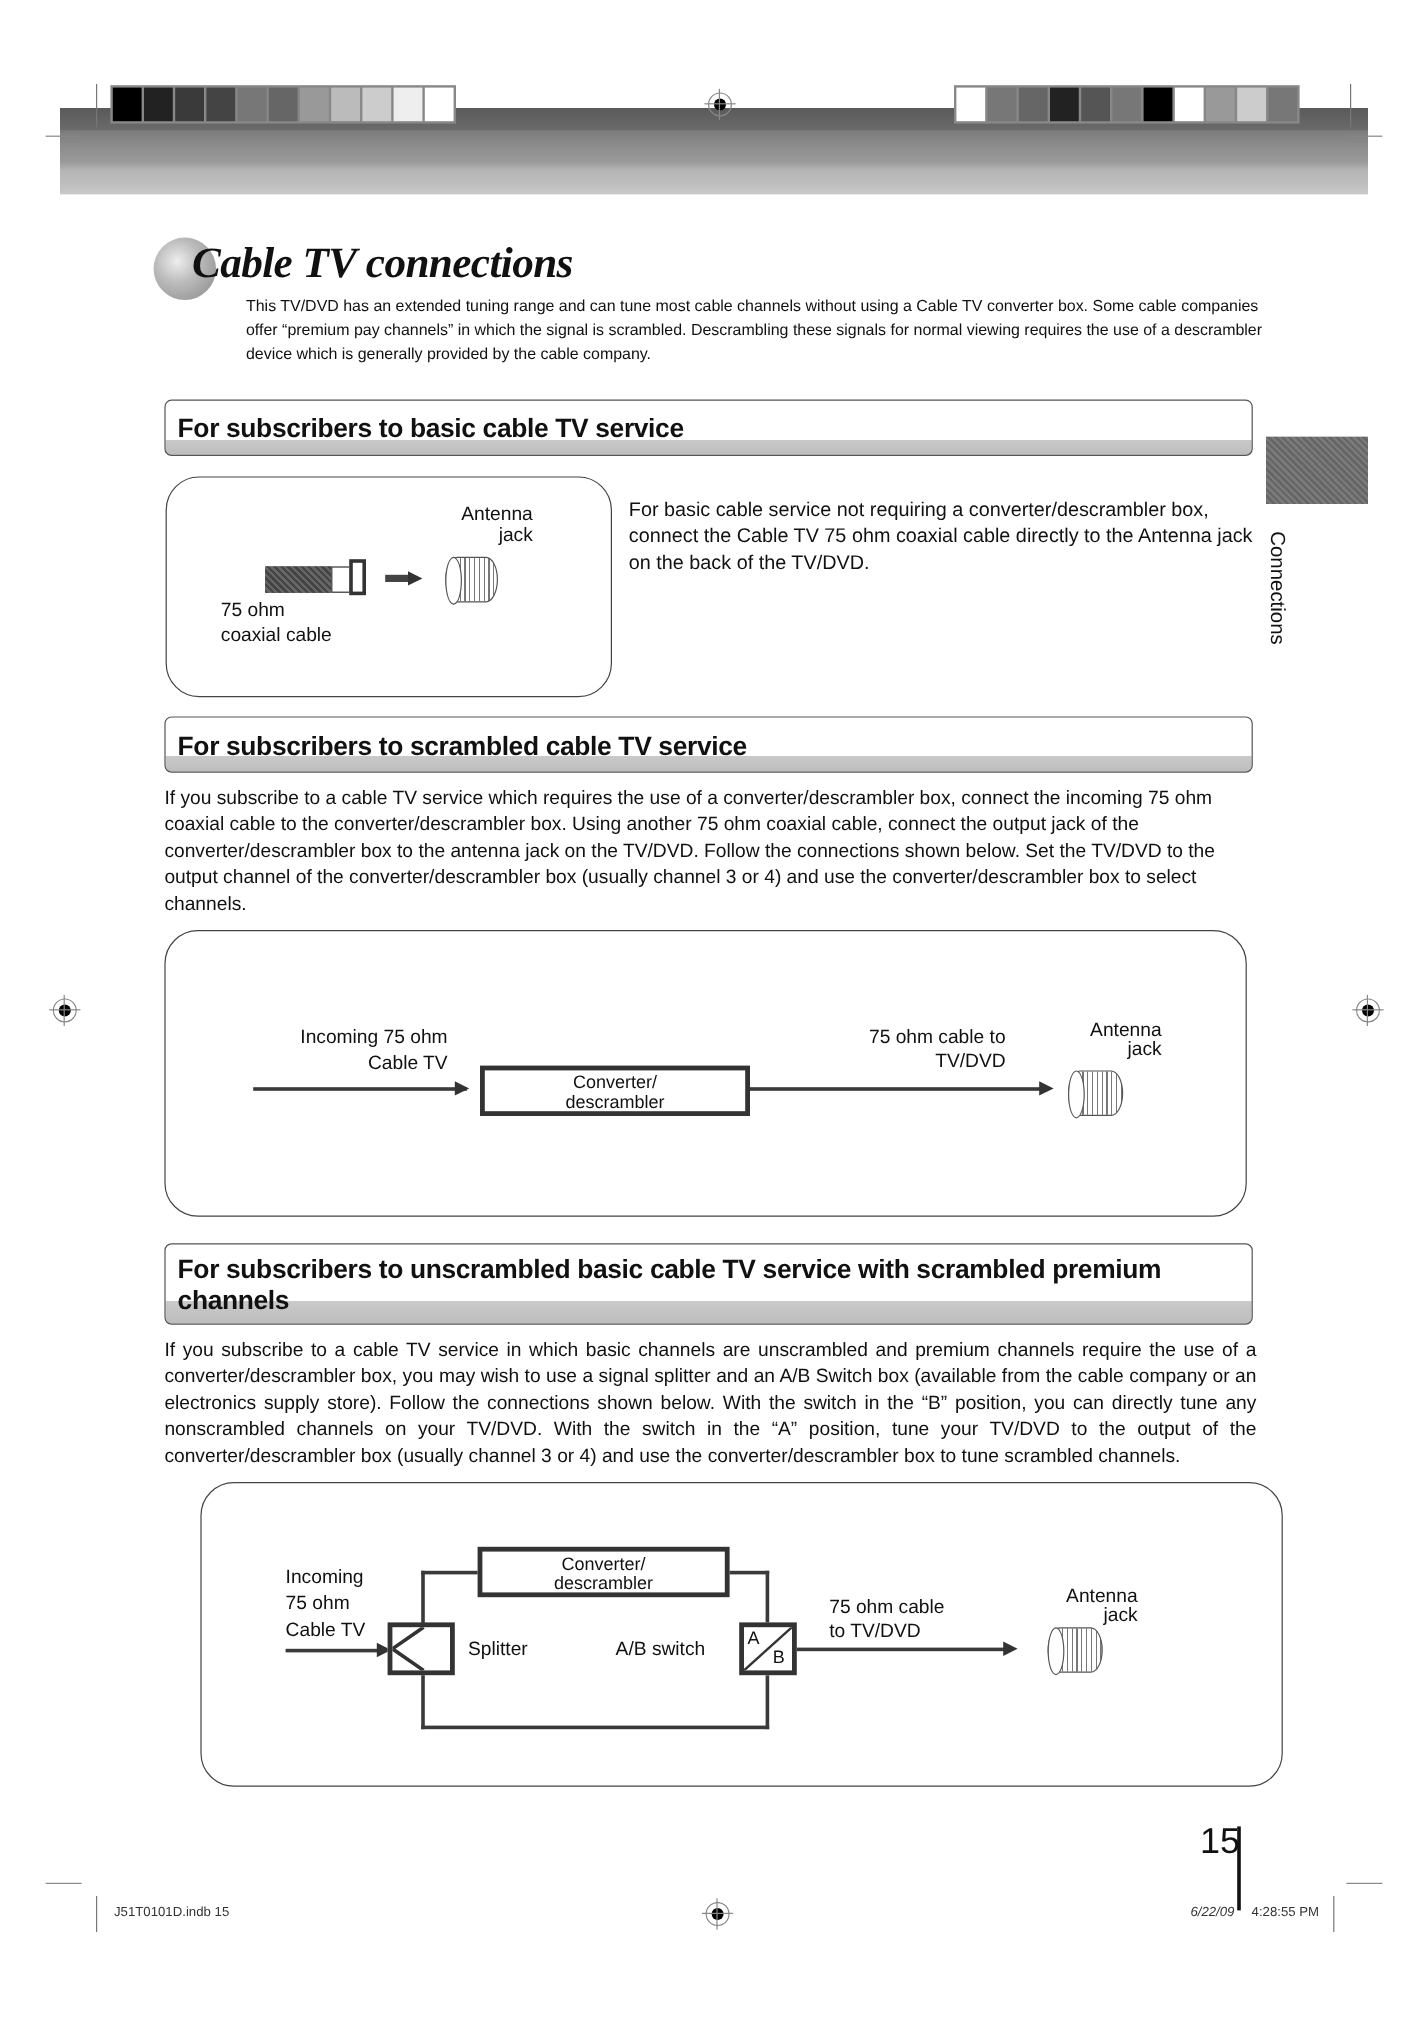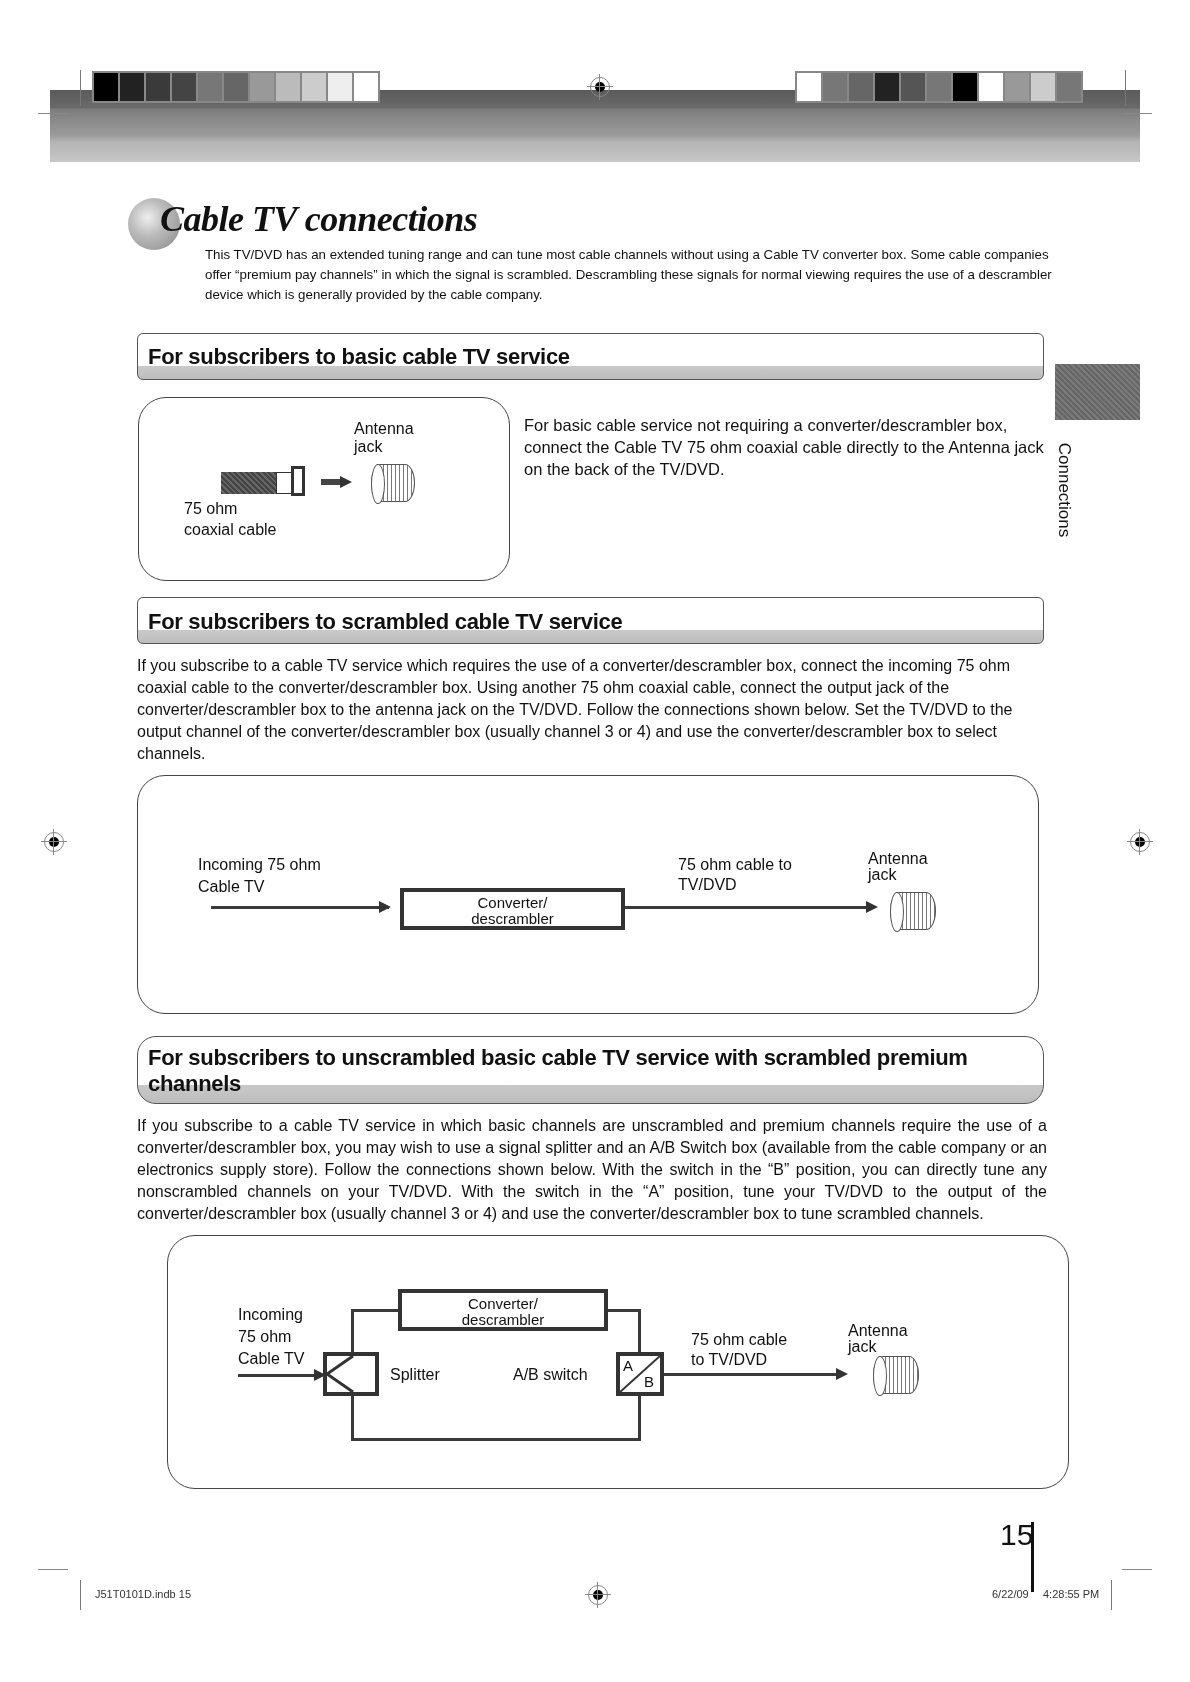--- a/index.html
+++ b/index.html
@@ -26,21 +26,21 @@
   .intro { position:absolute; left:205px; top:245px; width:870px; font-size:13.3px; line-height:20px; }
 
   
   .sec-head { position:absolute; border:1px solid #555; border-radius:6px; overflow:hidden;
     background:linear-gradient(#fff 0, #fff 72%, #c9c9c9 72%, #bdbdbd 100%); }
   .sec-head .t { position:absolute; left:10px; font-weight:bold; font-size:22px; letter-spacing:-0.3px; line-height:26px; }
 
   .para { position:absolute; font-size:16px; line-height:22px; }
   .diagram { position:absolute; border:1px solid #444; border-radius:28px; }
 
-  .lbl { position:absolute; font-size:16px; line-height:18px; text-align:left; white-space:nowrap; }
+  .lbl { position:absolute; font-size:16px; line-height:18px; text-align:right; white-space:nowrap; }
   .lbl.left { text-align:center; }
 
   .thickline { position:absolute; background:#3a3a3a; }
   .box { position:absolute; border:4px solid #333; background:#fff; box-sizing:border-box; }
   .box .in { position:absolute; left:0; right:0; text-align:center; font-size:15px; line-height:17px; }
   .arrowhead { position:absolute; width:0; height:0; border-top:6px solid transparent; border-bottom:6px solid transparent; border-left:12px solid #333; }
 
   .jack { position:absolute; width:52px; height:38px; border:1px solid #555; border-radius:10px/19px;
     background:repeating-linear-gradient(90deg, #fff 0, #fff 3px, #777 3px, #777 4px); }
   .jack::before { content:""; position:absolute; left:-1px; top:-1px; width:12px; height:38px; border:1px solid #555; border-radius:50%; background:#fff; }
@@ -133,21 +133,21 @@
   </div>
   <div class="thickline" style="left:487px; top:130px; width:245px; height:3px;"></div>
   <div class="arrowhead" style="left:728px; top:125px;"></div>
   <div class="lbl" style="left:540px; top:80px; width:160px;">75 ohm cable to</div>
   <div class="lbl" style="left:540px; top:100px; width:160px;">TV/DVD</div>
   <div class="lbl" style="left:730px; top:74px; width:100px;">Antenna</div>
   <div class="lbl" style="left:730px; top:90px; width:100px;">jack</div>
   <div class="jack" style="left:752px; top:116px; width:44px; height:36px;"></div>
 </div>
 
-<div class="sec-head" style="left:137px; top:1036px; width:905px; height:66px;border-radius:19px;">
+<div class="sec-head" style="left:137px; top:1036px; width:905px; height:66px;">
   <div class="t" style="top:8px;">For subscribers to unscrambled basic cable TV service with scrambled premium channels</div>
 </div>
 <div class="para" style="left:137px; top:1115px; width:910px; text-align:justify;">If you subscribe to a cable TV service in which basic channels are unscrambled and premium channels require the use of a converter/descrambler box, you may wish to use a signal splitter and an A/B Switch box (available from the cable company or an electronics supply store). Follow the connections shown below. With the switch in the “B” position, you can directly tune any nonscrambled channels on your TV/DVD. With the switch in the “A” position, tune your TV/DVD to the output of the converter/descrambler box (usually channel 3 or 4) and use the converter/descrambler box to tune scrambled channels.</div>
 
 <div class="diagram" style="left:137px; top:1235px; width:900px; height:252px;margin-left:30px;">
   <div class="lbl left" style="left:70px; top:70px;">Incoming</div>
   <div class="lbl left" style="left:70px; top:92px;">75 ohm</div>
   <div class="lbl left" style="left:70px; top:114px;">Cable TV</div>
   <div class="thickline" style="left:70px; top:138px; width:80px; height:3px;"></div>
   <div class="arrowhead" style="left:146px; top:133px;"></div>
@@ -199,14 +199,14 @@
 <div class="page-no">15</div>
 <div class="abs" style="left:1031px; top:1522px; width:3px; height:70px; background:#111;"></div>
 <div class="hline" style="left:38px; top:1569px; width:30px;"></div>
 <div class="hline" style="left:1122px; top:1569px; width:30px;"></div>
 <div class="vline" style="left:80px; top:1580px; height:30px;"></div>
 <div class="vline" style="left:1111px; top:1580px; height:30px;"></div>
 <div class="footer" style="left:95px; top:1588px;text-align:right;">J51T0101D.indb   15</div>
 <div class="reg" style="left:588px; top:1585px;">
     <span></span>
   </div>
-<div class="footer" style="left:992px; top:1588px;">6/22/09</div>
+<div class="footer" style="left:992px; top:1588px;font-style:italic;">6/22/09</div>
 <div class="footer" style="left:1043px; top:1588px;">4:28:55 PM</div>
 
 </body></html>

